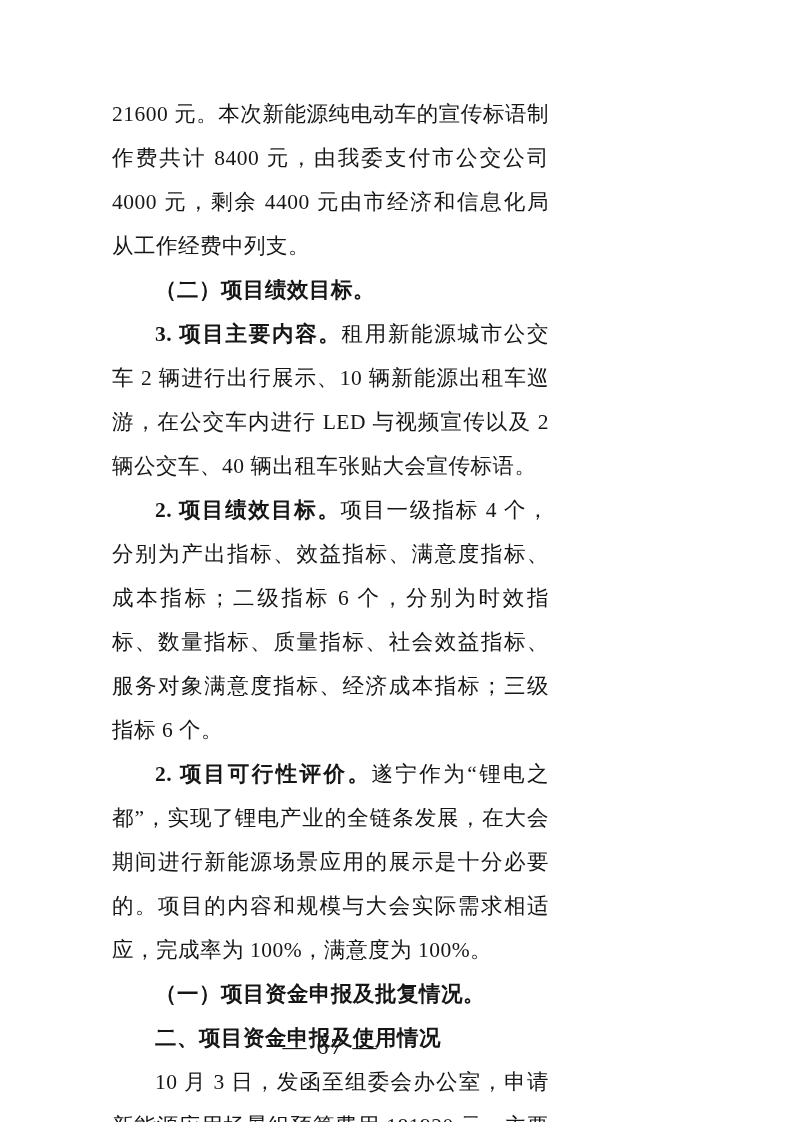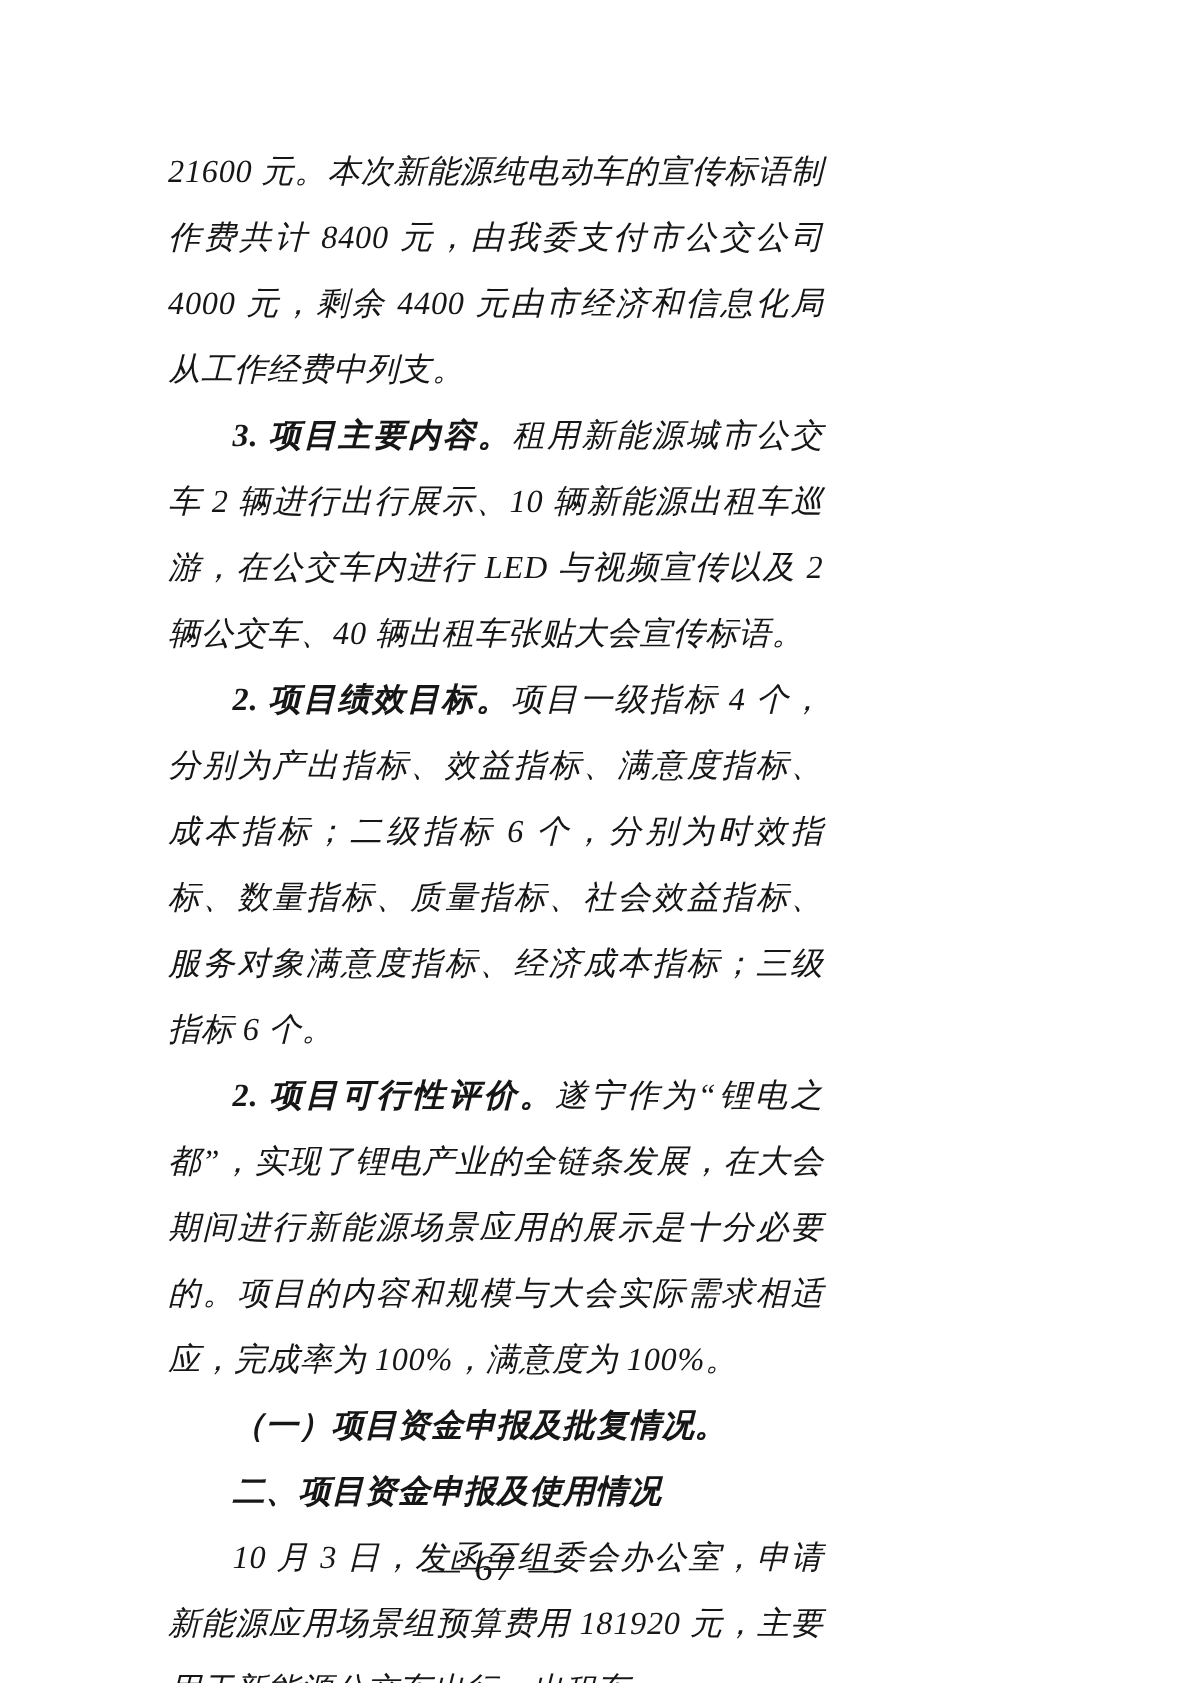--- a/index.html
+++ b/index.html
@@ -13,21 +13,20 @@
     font-family: "Liberation Serif", "DejaVu Serif", serif;
     color: #161616;
     overflow: hidden;
   }
   .page {
     position: relative;
     width: 661px;
     height: 1122px;
     box-sizing: border-box;
     padding: 92px 112px 0 112px;
-    font-style: italic;
   }
   .body-text {
     font-size: 21.5px;
     line-height: 44px;
     letter-spacing: 0.5px;
     text-align: justify;
     text-justify: inter-ideograph;
   }
   p {
     margin: 0;
@@ -54,20 +53,21 @@
   }
 </style>
 </head>
 <body>
 
 <div class="page">
   <div class="body-text">
 
     <p>21600 元。本次新能源纯电动车的宣传标语制作费共计 8400 元，由我委支付市公交公司 4000 元，剩余 4400 元由市经济和信息化局从工作经费中列支。</p>
 
+    <p class="indent heading">（二）项目绩效目标。</p>
 
     <p class="indent"><span class="num">3. 项目主要内容。</span><span>租用新能源城市公交车 2 辆进行出行展示、10 辆新能源出租车巡游，在公交车内进行 LED 与视频宣传以及 2 辆公交车、40 辆出租车张贴大会宣传标语。</span></p>
 
     <p class="indent"><span class="num">2. 项目绩效目标。</span><span>项目一级指标 4 个，分别为产出指标、效益指标、满意度指标、成本指标；二级指标 6 个，分别为时效指标、数量指标、质量指标、社会效益指标、服务对象满意度指标、经济成本指标；三级指标 6 个。</span></p>
 
     <p class="indent"><span class="num">2. 项目可行性评价。</span><span>遂宁作为“锂电之都”，实现了锂电产业的全链条发展，在大会期间进行新能源场景应用的展示是十分必要的。项目的内容和规模与大会实际需求相适应，完成率为 100%，满意度为 100%。</span></p>
 
 
 
     <p class="indent heading">（一）项目资金申报及批复情况。</p>

